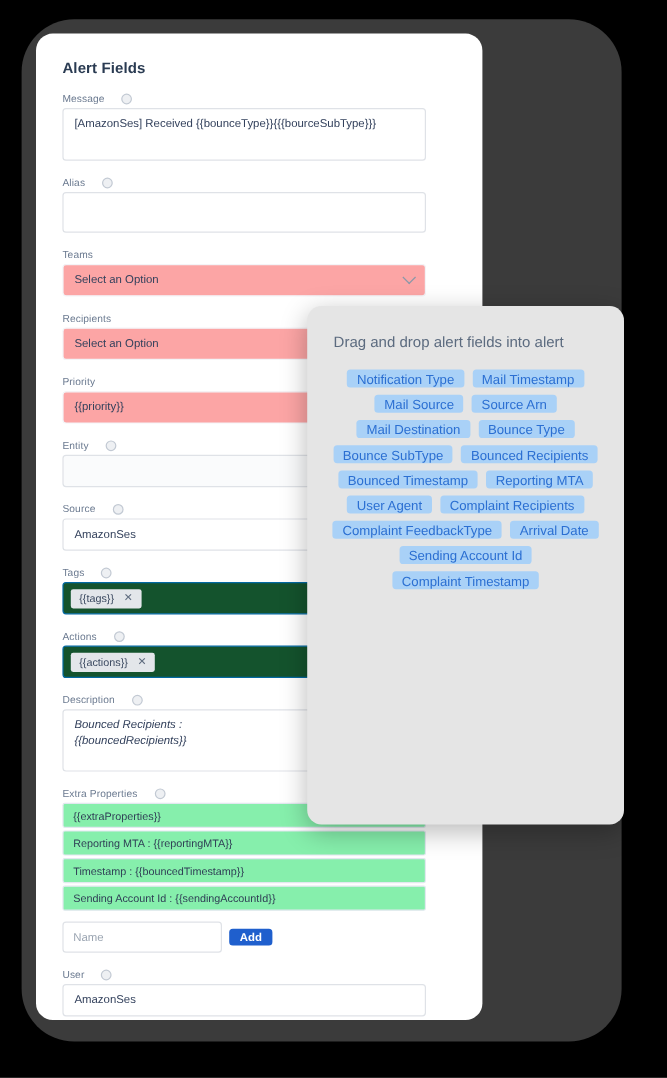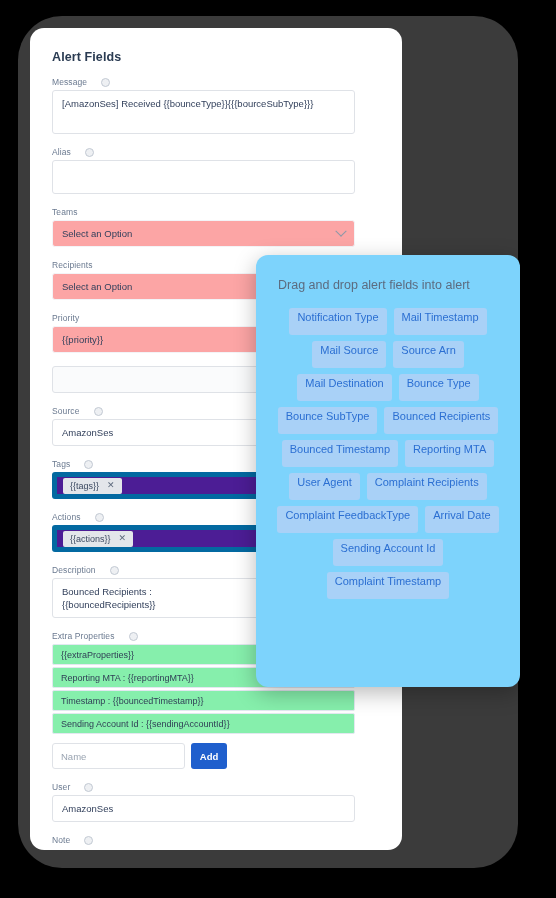--- a/index.html
+++ b/index.html
@@ -89,21 +89,21 @@
     padding: 0 9px;
   }
   .ctrl.tall { height: 34px; }
   .ctrl.area {
     height: 44px;
     align-items: flex-start;
     padding-top: 7px;
     line-height: 1.35;
     white-space: pre-line;
   }
-  .ctrl.area2 { height: 40px; }
+  .ctrl.area2 { height: 52px; font-style: italic; }
   .ctrl.filled {
     background: #fca5a5;
     border-color: #f3f4f7;
   }
   .ctrl.softfill {
     background: #fafbfc;
   }
   .ctrl.select {
     justify-content: space-between;
   }
@@ -111,23 +111,23 @@
     width: 7px; height: 7px;
     border-right: 1.2px solid #8c98a8;
     border-bottom: 1.2px solid #8c98a8;
     transform: rotate(45deg) translate(-2px,-2px);
   }
 
   .chip-wrap {
     box-sizing: border-box;
     width: 303px;
     height: 27px;
-    border: 5px solid #0369a1;
-    border-radius: 3px;
-    background: #4c1d95;
+    border: 1px solid #0369a1;
+    border-radius: 3px;
+    background: #14532d;
     display: flex;
     align-items: center;
     padding: 0 6px;
   }
   .chip {
     display: inline-flex;
     align-items: center;
     gap: 8px;
     background: #e3e6ea;
     border-radius: 2px;
@@ -174,40 +174,40 @@
     color: #9aa4b1;
     display: flex;
     align-items: center;
     padding: 0 8px;
   }
   .nv-name { width: 133px; }
   .nv-value { width: 120px; }
   .add-btn {
     box-sizing: border-box;
     width: 36px;
-    height: 26px;
+    height: 14px;
     background: #1f5fcd;
     border-radius: 3px;
     color: #ffffff;
     font-size: 9.5px;
     font-weight: bold;
     display: flex;
     align-items: center;
     justify-content: center;
     cursor: pointer;
   }
 
   
   #dnd-panel {
     position: absolute;
     left: 256px;
     top: 255px;
     width: 264px;
     height: 432px;
-    background: #7dd3fc;
+    background: #e5e5e5;
     border-radius: 12px;
     box-shadow: 0 6px 22px rgba(0,0,0,0.28);
     overflow: hidden;
   }
   #dnd-title {
     margin: 22px 22px 0 22px;
     font-size: 12.5px;
     color: #5c6b7f;
     line-height: 1.42;
   }
@@ -216,21 +216,21 @@
     display: flex;
     flex-wrap: wrap;
     justify-content: center;
     gap: 6px 7px;
   }
   .dnd-tag {
     background: #a9d1f7;
     color: #2b6fd2;
     border-radius: 3px;
     font-size: 11px;
-    padding: 3px 8px 12px 8px;
+    padding: 3px 8px 0 8px;
     white-space: nowrap;
     cursor: grab;
   }
 </style>
 </head>
 <body>
 
 <div id="frame-shadow"></div>
 
 <div id="form-card">
@@ -272,20 +272,24 @@
     </div>
 
     <div class="field">
       <div class="field-label">
         <span>Priority</span>
       </div>
       <div class="ctrl filled">{{priority}}</div>
     </div>
 
     <div class="field">
+      <div class="field-label">
+        <span>Entity</span>
+        <span class="help-icon"></span>
+      </div>
       <div class="ctrl softfill"></div>
     </div>
 
     <div class="field">
       <div class="field-label">
         <span>Source</span>
         <span class="help-icon"></span>
       </div>
       <div class="ctrl">AmazonSes</div>
     </div>

